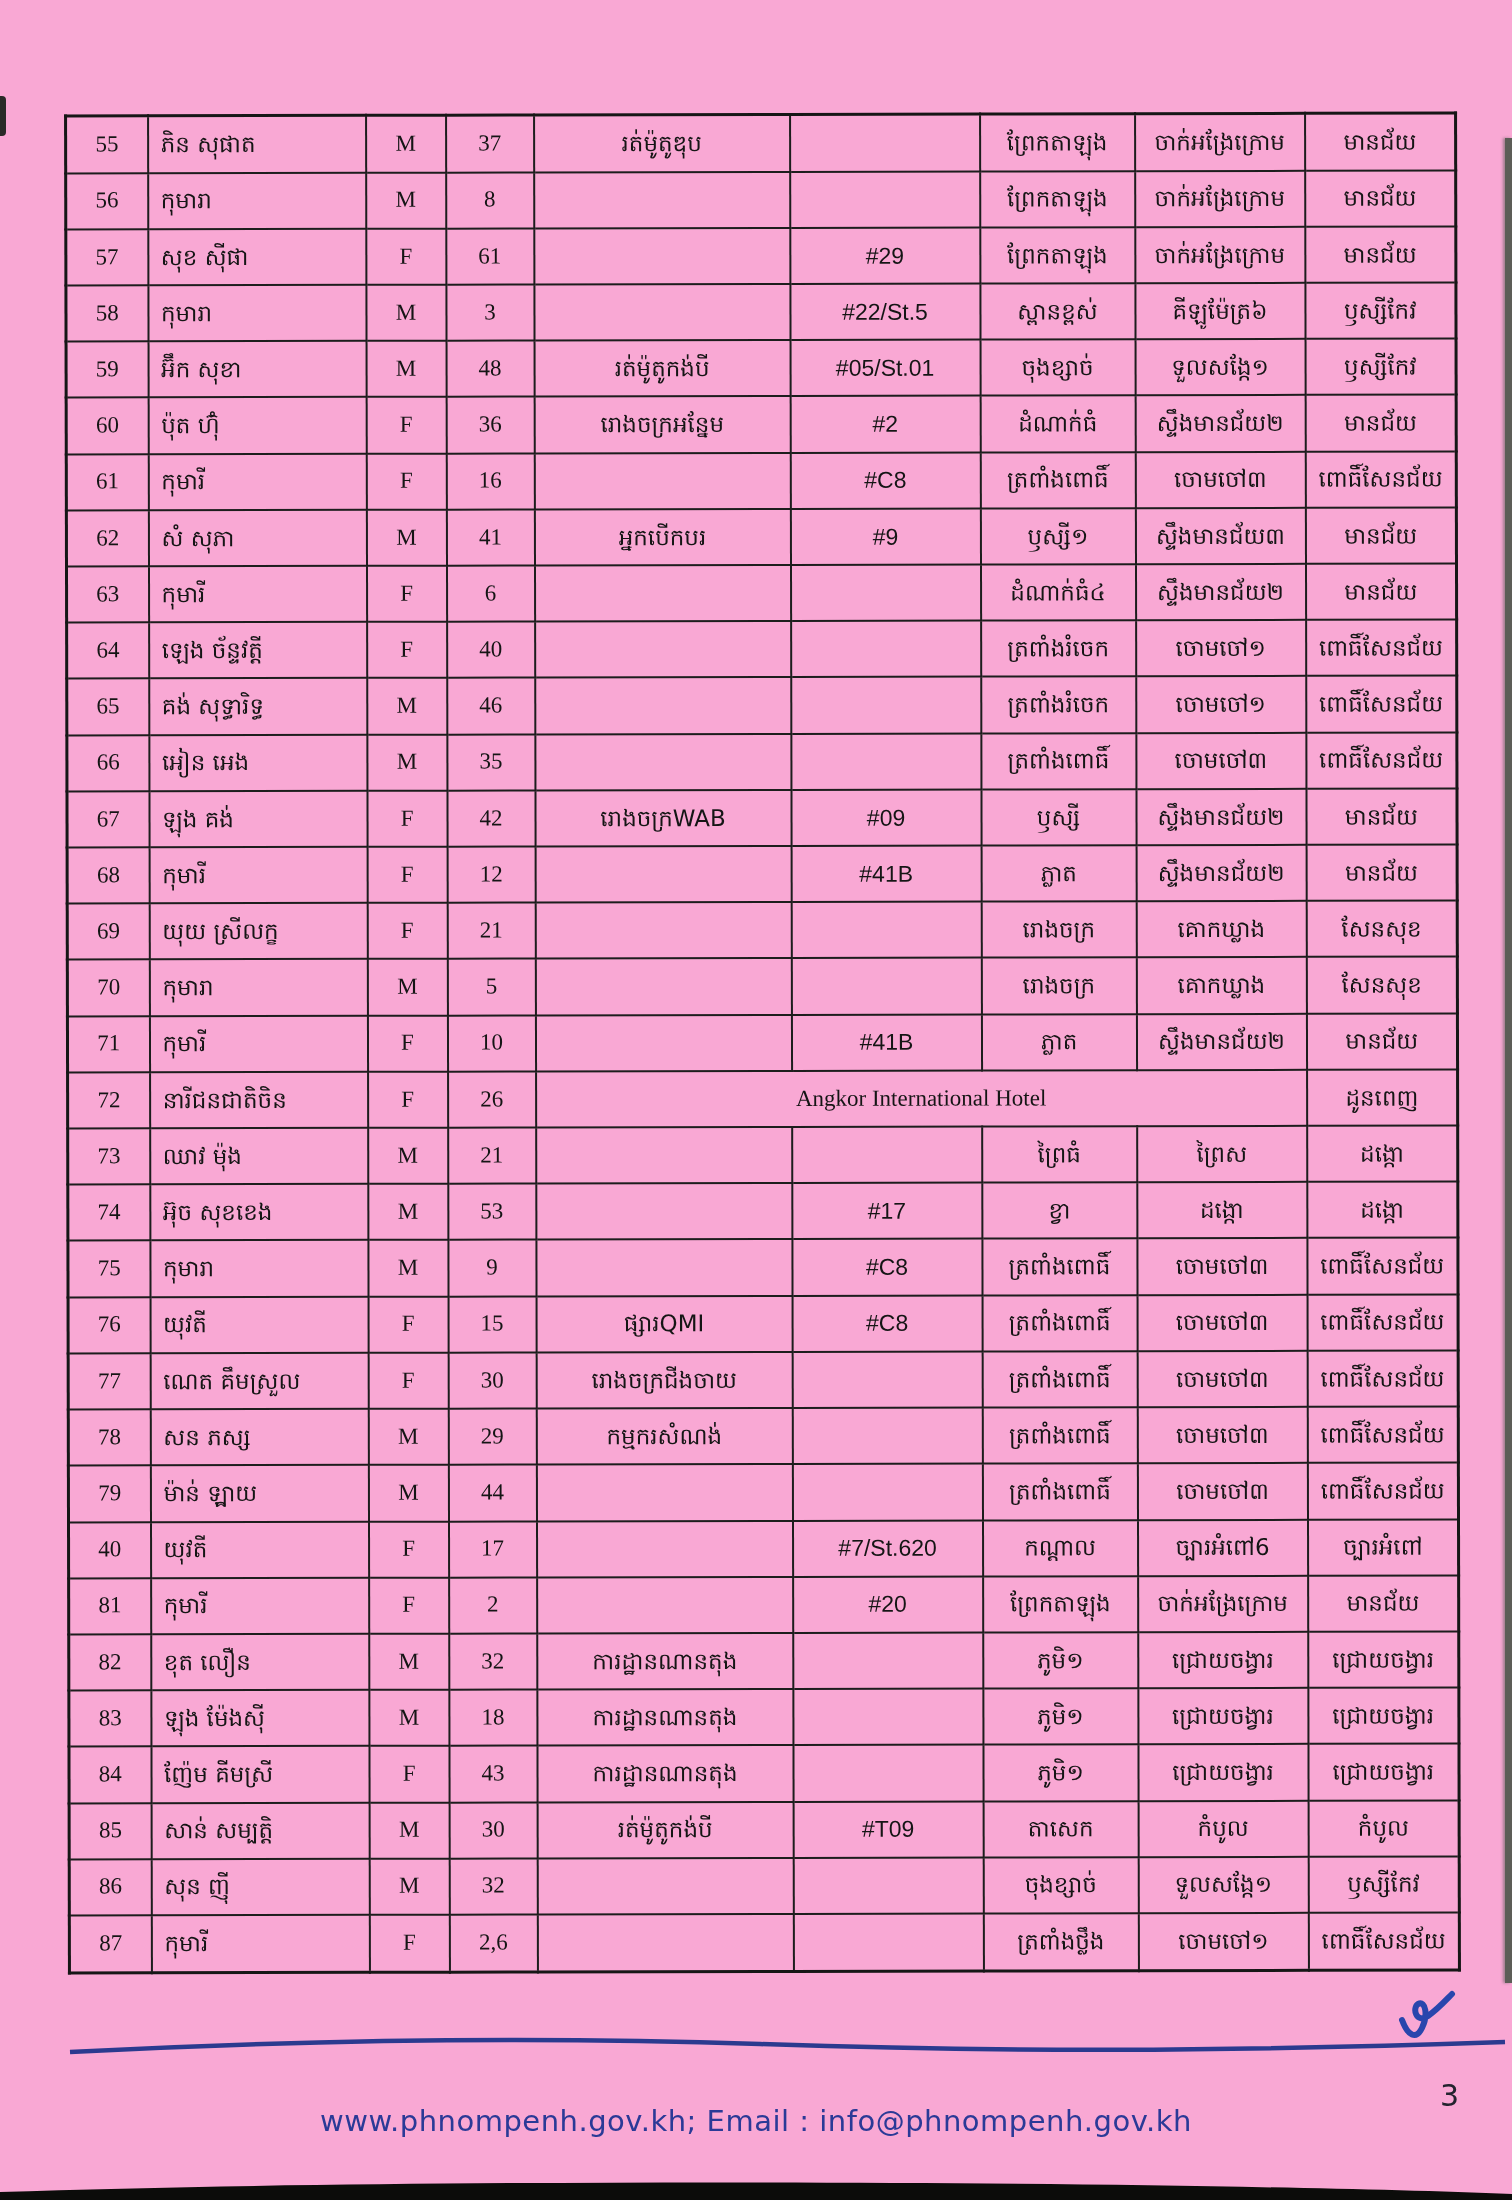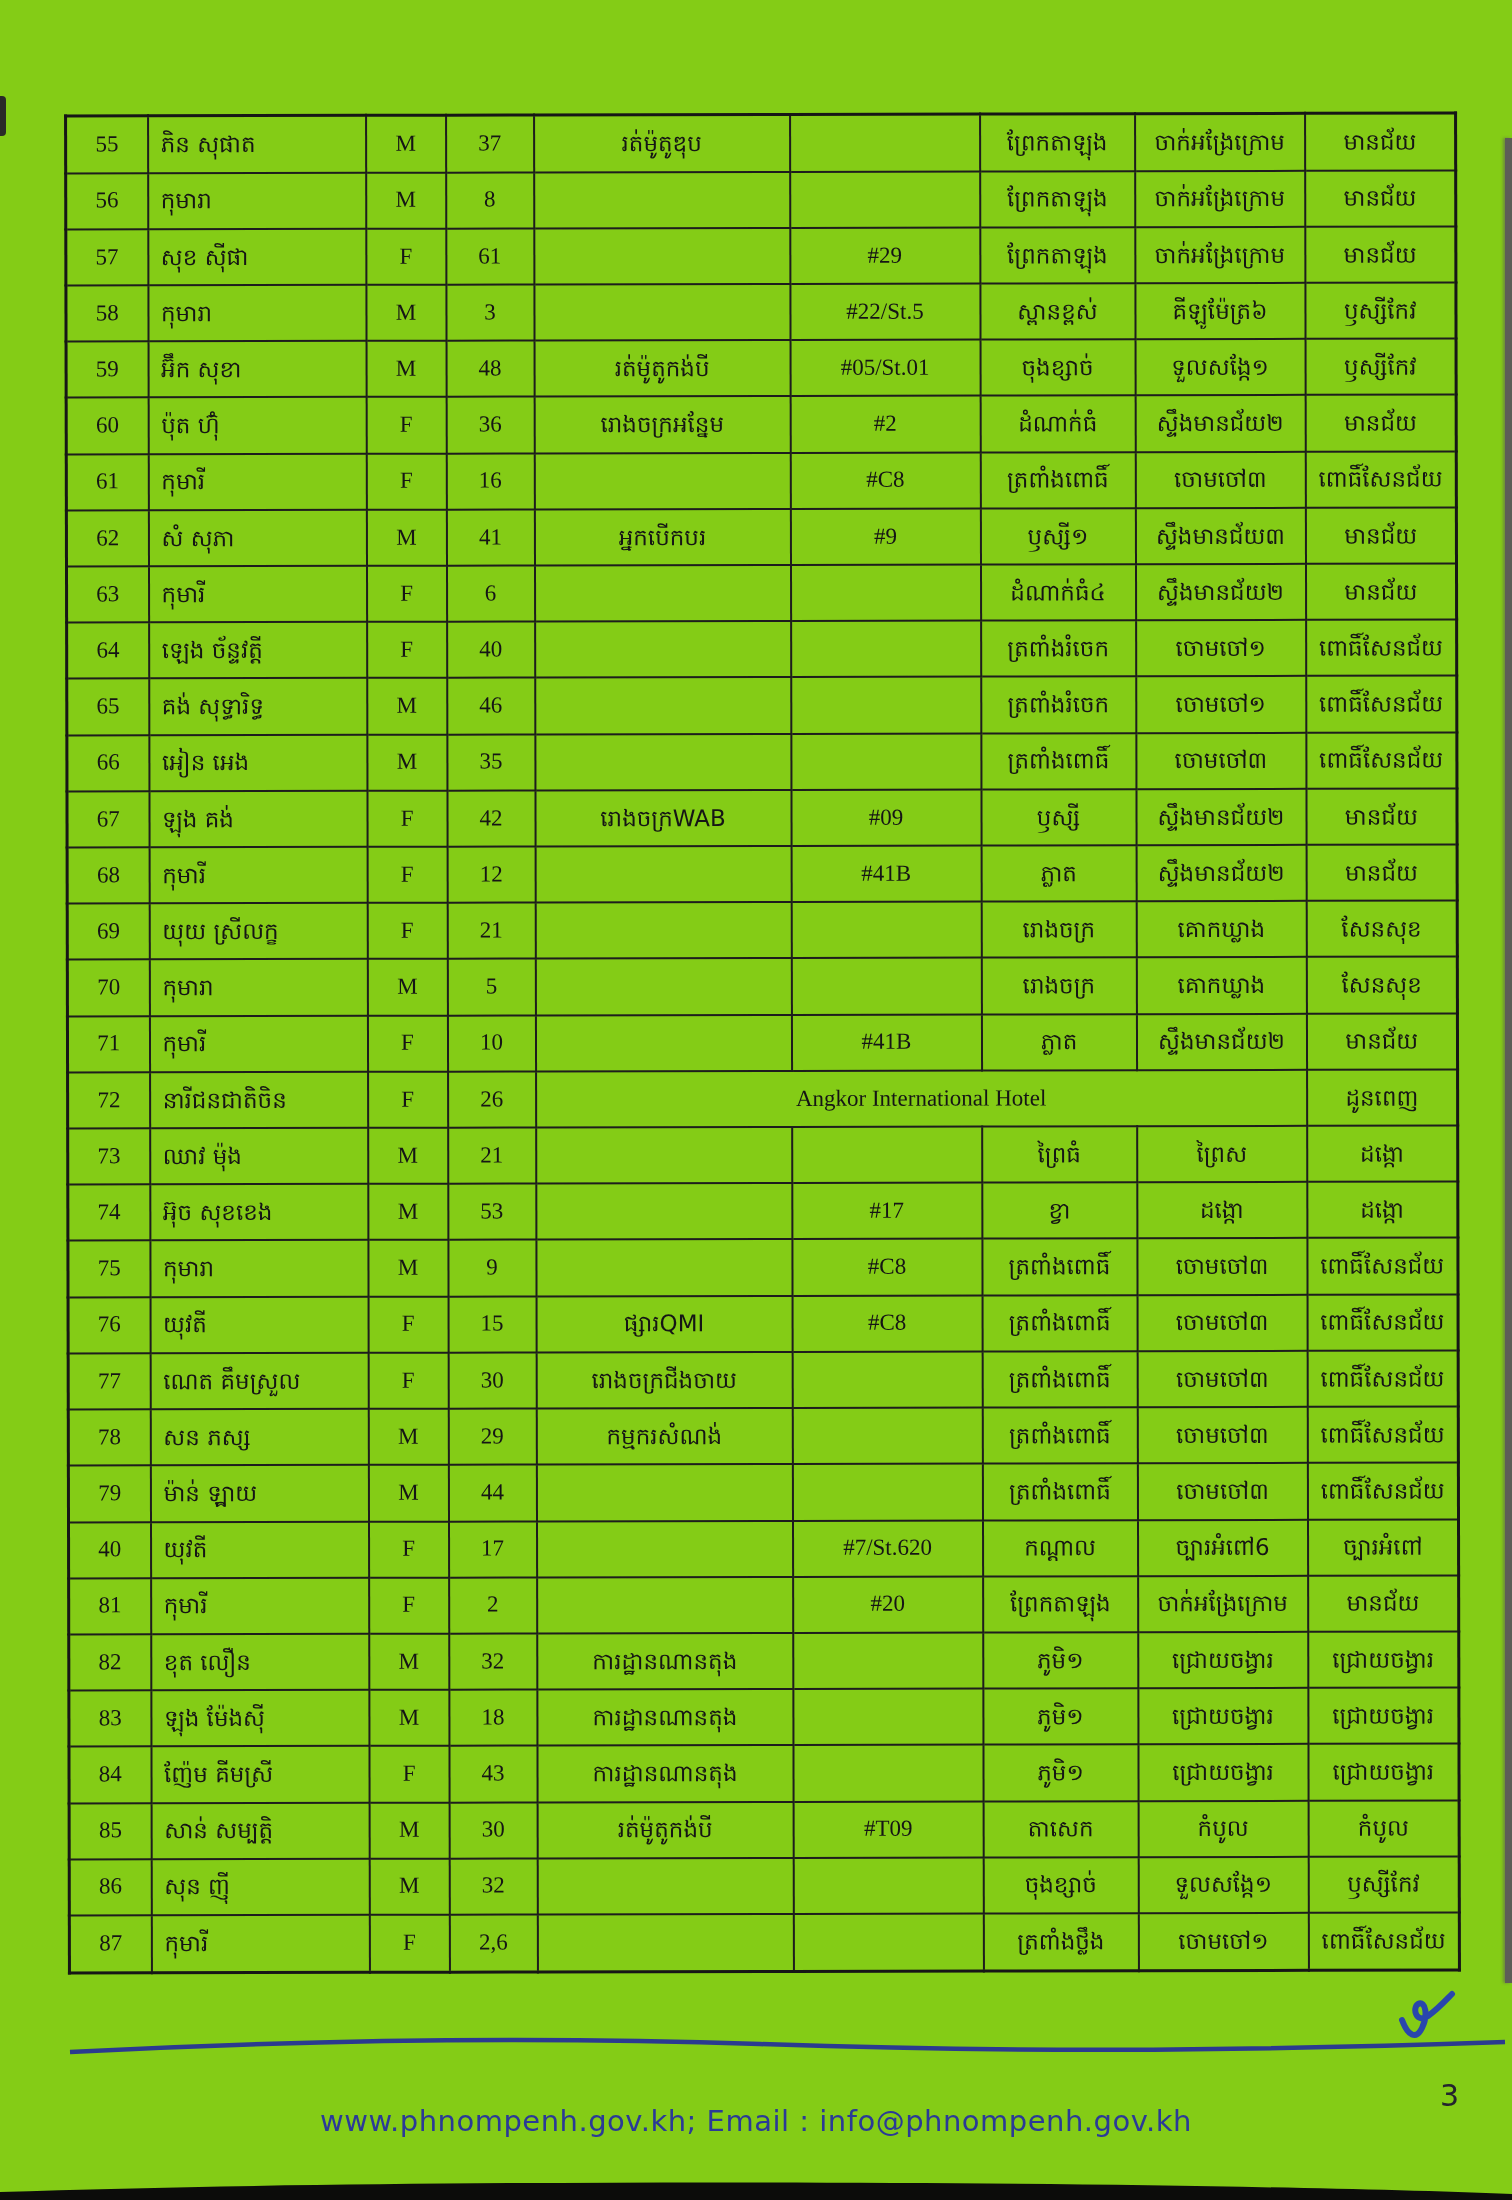--- a/index.html
+++ b/index.html
@@ -1,39 +1,39 @@
 <!DOCTYPE html>
 <html><head>
 <meta charset="utf-8">
 <style>
   html,body { margin:0; padding:0; background:#e8e8e8; }
   .page {
     position:relative; width:1512px; height:2200px;
-    background:#84cc16; overflow:hidden;
+    background:#f9a8d4; overflow:hidden;
     font-family:"DejaVu Sans", sans-serif;
     color:#151515;
   }
   
   .case-table {
     position:absolute; left:66px; top:113px;
     width:1390px; height:1860px;
     border-collapse:collapse; table-layout:fixed;
     transform:rotate(-0.12deg);
   }
   .case-table td {
     border:2px solid #1d1d1d;
     text-align:center; vertical-align:middle;
     padding:0 4px; overflow:hidden;
     font-size:23px; line-height:1.25;
   }
   .case-table { border:3px solid #161616; }
   .col-no   { font-family:"Liberation Serif", serif; font-size:27px; }
   .col-name { text-align:left !important; padding-left:12px !important;margin-left:28px; }
   .col-sex, .col-age { font-family:"Liberation Serif", serif; font-size:26px; }
-  .col-house { font-family:Liberation Serif, serif; font-size:23px;border-radius:18px; }
+  .col-house { font-family:Liberation Sans, sans-serif; font-size:23px;border-radius:18px; }
   .col-merged { font-family:"Liberation Serif", serif; font-size:26px; }
   
   .right-scan-band {
     position:absolute; right:0; top:138px; width:7px; height:1845px;
     background:#5d5d57; box-shadow:-2px 0 3px rgba(90,90,85,.55);
   }
   .left-scan-mark {
     position:absolute; left:0; top:96px; width:6px; height:40px;
     background:#2a2a28; border-radius:0 4px 4px 0;
   }

